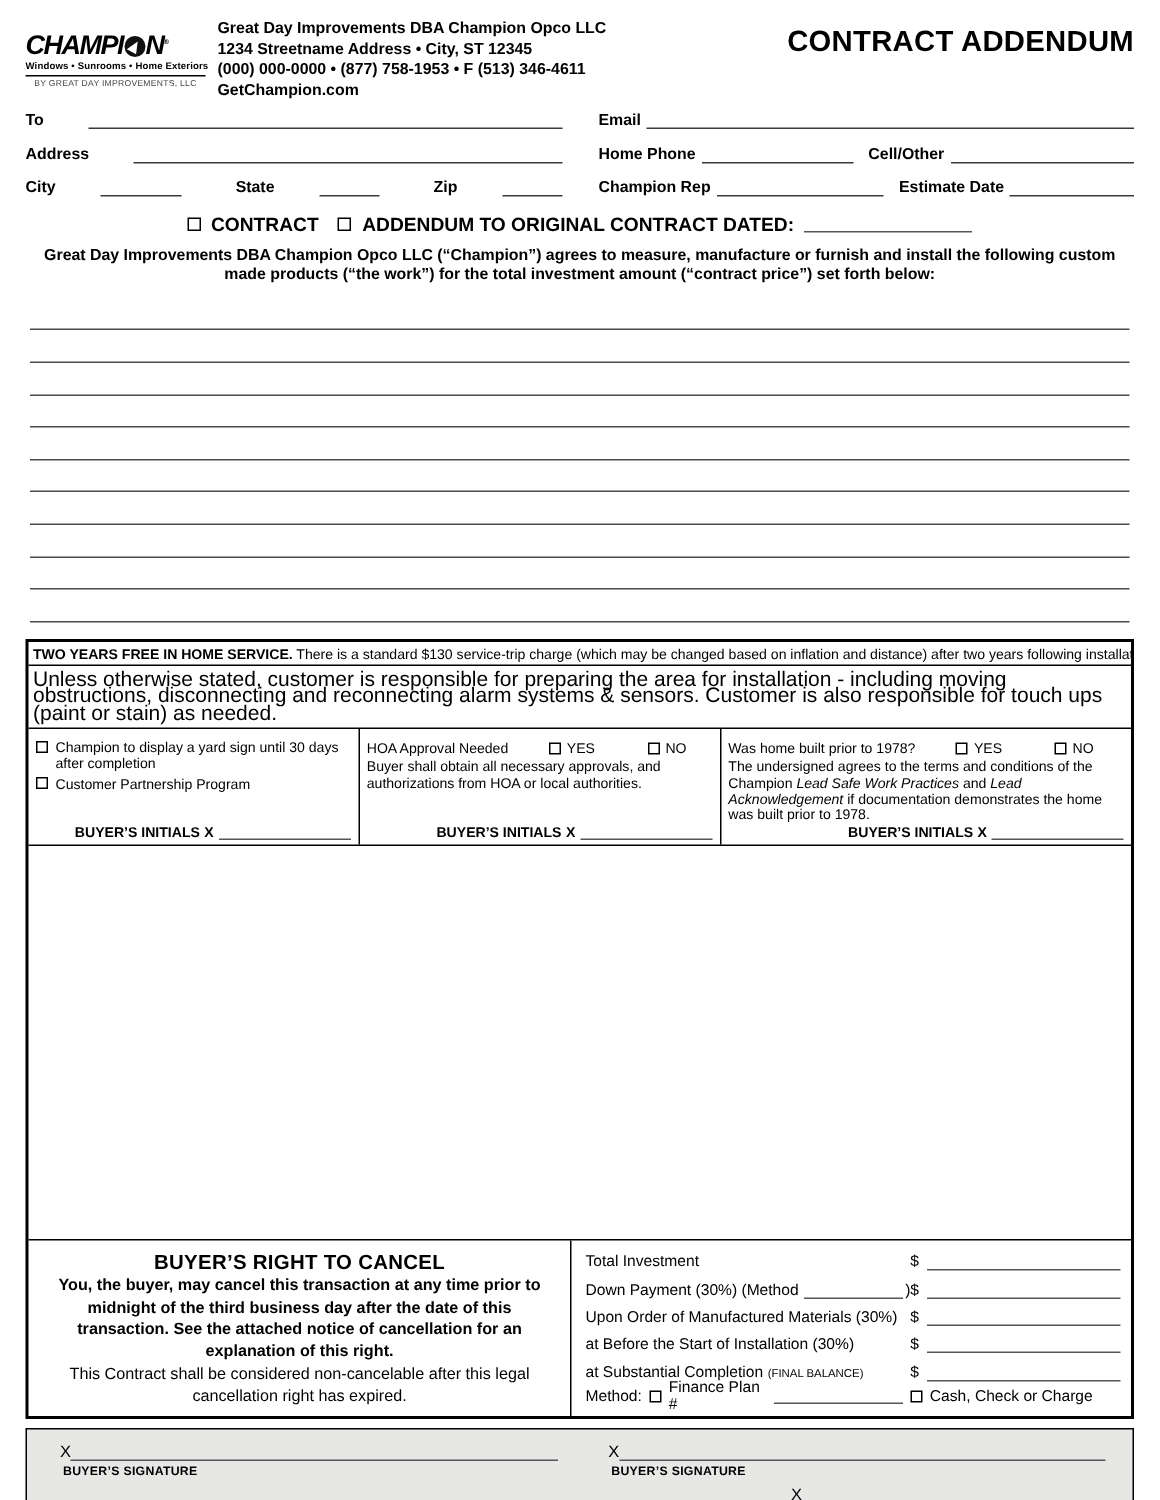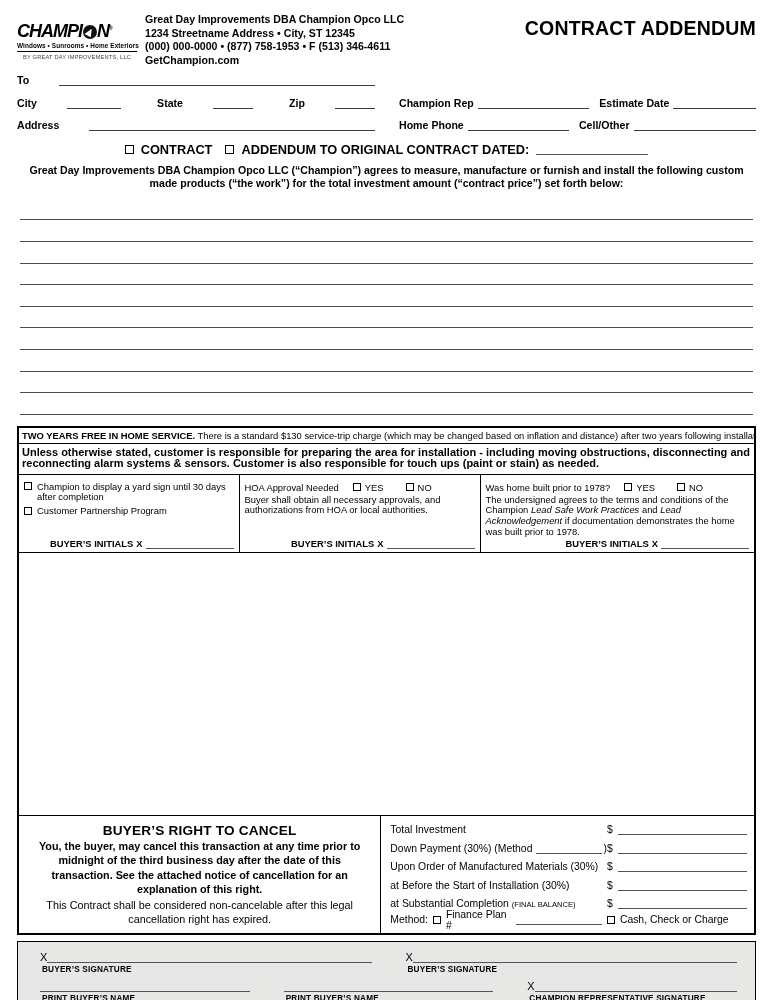--- a/index.html
+++ b/index.html
@@ -43,29 +43,29 @@
   .intro { text-align: center; font-weight: bold; font-size: 10.6px; line-height: 13px; padding: 0 6px; }
 
   
   .write-lines { margin-top: 9px; padding: 0 3px; }
   .write-line { height: 21.6px; border-bottom: 1.3px solid #4a4a4a; }
 
   
   .main-table { border: 2px solid #000; margin-top: 11px; }
   .row-a { border-bottom: 1.4px solid #000; padding: 2px 3px 2.5px; font-size: 9.4px; white-space: nowrap; overflow: hidden; }
   .row-a .t { font-weight: bold; }
-  .row-b { border-bottom: 1.4px solid #000; padding: 2.5px 3px 3.5px; font-size: 11px; line-height: 11.6px; font-weight: bold; }
+  .row-b { border-bottom: 1.4px solid #000; padding: 2.5px 3px 3.5px; font-size: 14px; line-height: 11.6px; }
   .row-c { display: flex; border-bottom: 1.6px solid #000; font-size: 9.4px; }
   .ccol { padding: 7px 5px 3px; display: flex; flex-direction: column; min-height: 57px; }
   .ccol-1 { flex: 0 0 30%; border-right: 1.4px solid #000; }
   .ccol-2 { flex: 0 0 32.8%; border-right: 1.4px solid #000; }
   .ccol-3 { flex: 1; }
   .opt { display: flex; gap: 5px; align-items: flex-start; margin-bottom: 3.5px; line-height: 10.5px; }
   .opt .cb-sm { margin-top: 0.5px; }
-  .q-row { display: flex; gap: 8px; align-items: flex-end; margin-bottom: 2px; line-height: 11px; }
+  .q-row { display: flex; gap: 21px; align-items: flex-end; margin-bottom: 2px; line-height: 11px; }
   .q-row .ql { margin-right: 6px; }
   .q-row .yn { margin-right: 14px; display: flex; gap: 4px; align-items: center; }
   .body-text { line-height: 10.8px; }
   .initials-row { margin-top: auto; display: flex; justify-content: flex-end; align-items: flex-end; font-weight: bold; gap: 3px; font-size: 9.4px; }
   .init-line { width: 88px; border-bottom: 1.1px solid #555; height: 8px; }
   .row-d { height: 263px; border-bottom: 1.6px solid #000; }
   .row-e { display: flex; min-height: 105px; }
   .cancel-col { flex: 0 0 49.3%; border-right: 1.6px solid #000; padding: 7px 12px 6px; text-align: center; }
   .cancel-title { font-size: 13.6px; font-weight: bold; letter-spacing: 0.2px; margin-bottom: 1px; }
   .cancel-bold { font-weight: bold; font-size: 10.8px; line-height: 14.6px; }
@@ -109,47 +109,51 @@
     </div>
     <div class="doc-title">CONTRACT ADDENDUM</div>
   </div>
 
   <div class="contact">
     <div class="c-row">
       <div class="c-left">
         <span class="lbl">To</span>
         <span class="fill"></span>
       </div>
+      <div class="c-right">
+        <span class="lbl">Email</span>
+        <span class="fill"></span>
+      </div>
+    </div>
+    <div class="c-row">
+      <div class="c-left">
+        <span class="lbl">Address</span>
+        <span class="fill"></span>
+      </div>
+      <div class="c-right">
+        <span class="lbl">Home Phone</span>
+        <span class="fill f-gap" style="flex:0.95"></span>
+        <span class="lbl">Cell/Other</span>
+        <span class="fill" style="flex:1.15"></span>
+      </div>
     </div>
     <div class="c-row">
       <div class="c-left">
         <span class="lbl">City</span>
         <span class="fill f-gap" style="flex:1.35"></span>
         <span class="lbl">State</span>
         <span class="fill f-gap" style="flex:1"></span>
         <span class="lbl">Zip</span>
         <span class="fill" style="flex:1"></span>
       </div>
       <div class="c-right">
         <span class="lbl">Champion Rep</span>
         <span class="fill f-gap" style="flex:1.35"></span>
         <span class="lbl">Estimate Date</span>
         <span class="fill" style="flex:1"></span>
-      </div>
-    </div>
-    <div class="c-row">
-      <div class="c-left">
-        <span class="lbl">Address</span>
-        <span class="fill"></span>
-      </div>
-      <div class="c-right">
-        <span class="lbl">Home Phone</span>
-        <span class="fill f-gap" style="flex:0.95"></span>
-        <span class="lbl">Cell/Other</span>
-        <span class="fill" style="flex:1.15"></span>
       </div>
     </div>
   </div>
 
   <div class="type-row">
     <span class="cb"></span>
     <span>CONTRACT</span>
     <span class="cb" style="margin-left:6px"></span>
     <span>ADDENDUM TO ORIGINAL CONTRACT DATED:</span>
     <span class="dated-line"></span>

